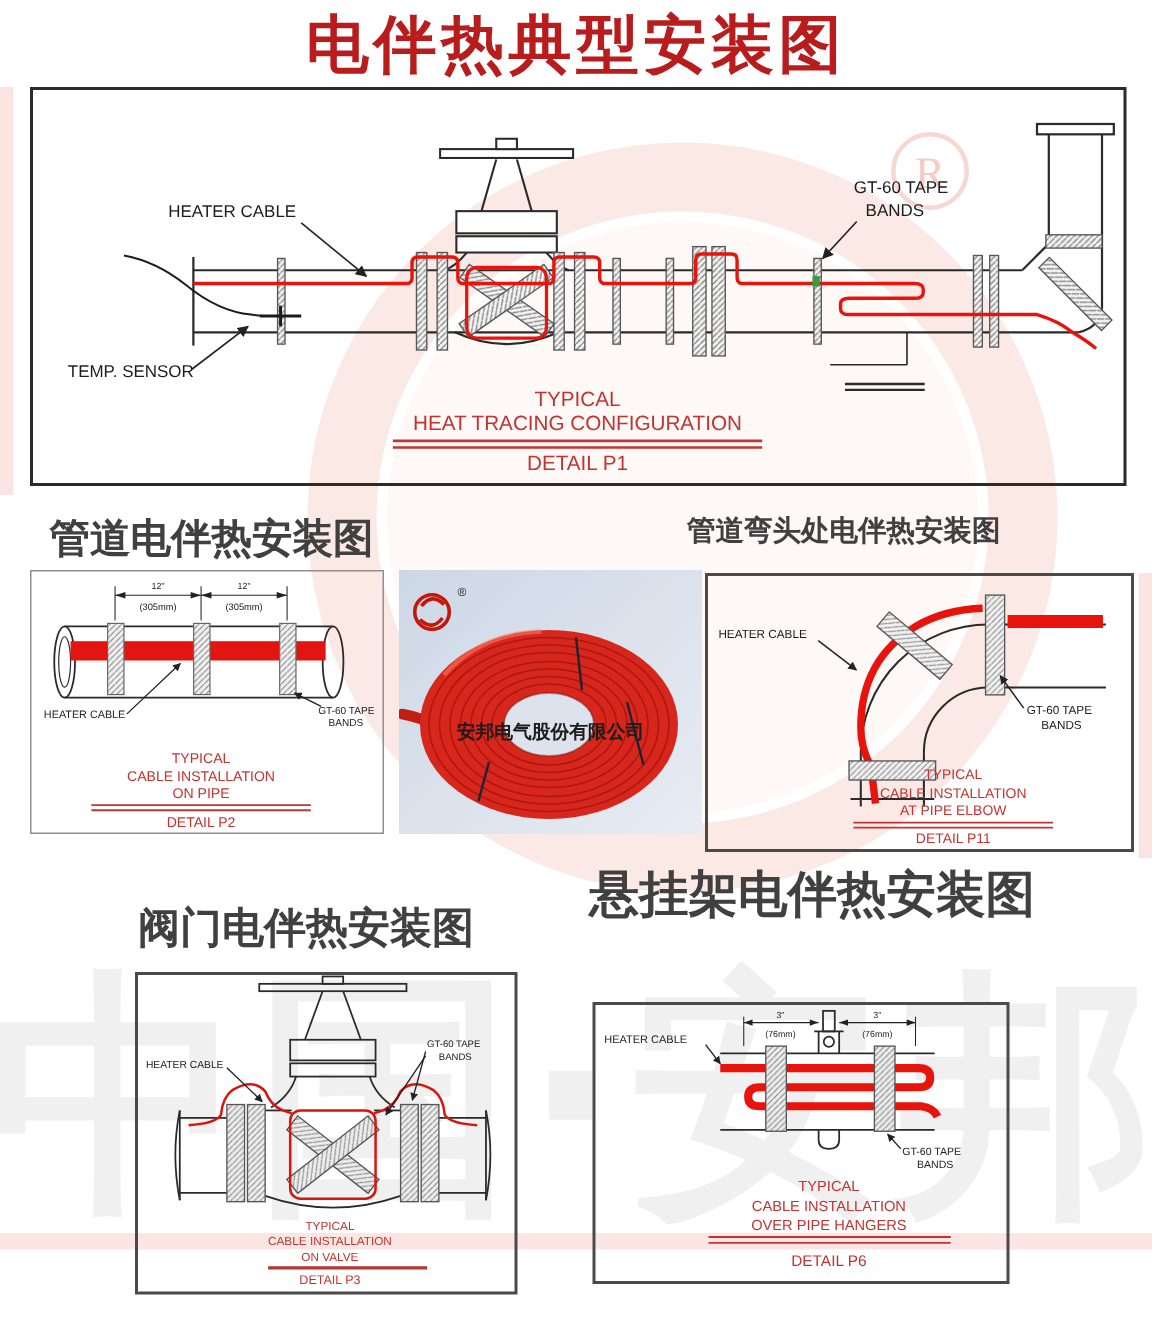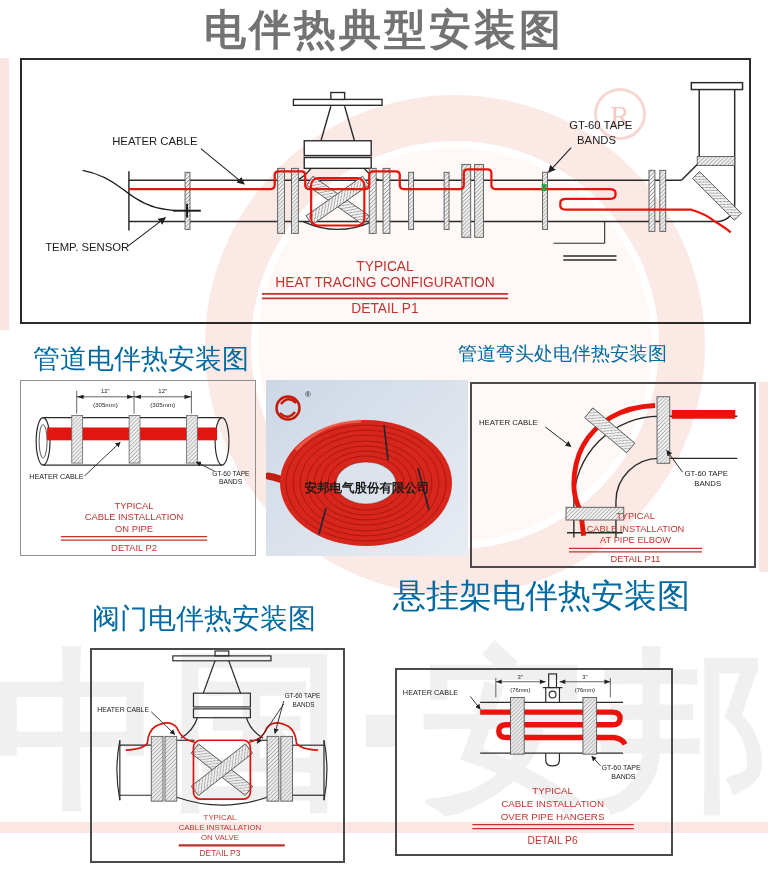--- a/index.html
+++ b/index.html
@@ -16,23 +16,23 @@
            font-size:30px;line-height:50px;text-align:center;
            font-family:"Liberation Serif",serif;box-sizing:border-box;}
   .wm-stripe{left:0;top:822px;width:768px;height:11px;background:#f7d2cc;opacity:.55;}
   .wm-edge-l{left:0;top:58px;width:9px;height:272px;background:#fadfdb;opacity:.8;}
   .wm-edge-r{right:0;top:382px;width:9px;height:190px;background:#fadfdb;opacity:.8;}
   .wm-cn{left:-10px;top:645px;width:788px;text-align:center;font-size:172px;
            font-weight:bold;line-height:1;color:#000;opacity:.055;
            letter-spacing:6px;font-family:"DejaVu Sans",sans-serif;white-space:nowrap;}
   
   .title{position:absolute;z-index:1;left:0;top:2px;width:768px;text-align:center;
-         font-size:42px;font-weight:bold;letter-spacing:3px;color:#737373;
+         font-size:42px;font-weight:bold;letter-spacing:3px;color:#b91c1c;
          font-family:"DejaVu Serif","Liberation Serif",serif;}
-  .heading{position:absolute;z-index:1;font-weight:normal;color:#0369a1;
+  .heading{position:absolute;z-index:1;font-weight:bold;color:#404040;
          font-family:"DejaVu Serif","Liberation Serif",serif;white-space:nowrap;}
   .h-p2{left:33px;top:341px;font-size:27px;}
   .h-p11{left:458px;top:341px;font-size:19px;}
   .h-p3{left:92px;top:600px;font-size:28px;}
   .h-p6{left:393px;top:574px;font-size:33px;}
   .box{position:absolute;z-index:1;box-sizing:border-box;background:transparent;}
   .p1-box{left:20px;top:58px;width:731px;height:266px;border:2px solid #2b2b2b;}
   .p2-box{left:20px;top:380px;width:236px;height:176px;border:1px solid #8f8f8f;}
   .photo-box{left:266px;top:380px;width:202px;height:176px;}
   .p11-box{left:470px;top:382px;width:286px;height:186px;border:2px solid #4a4a4a;}

